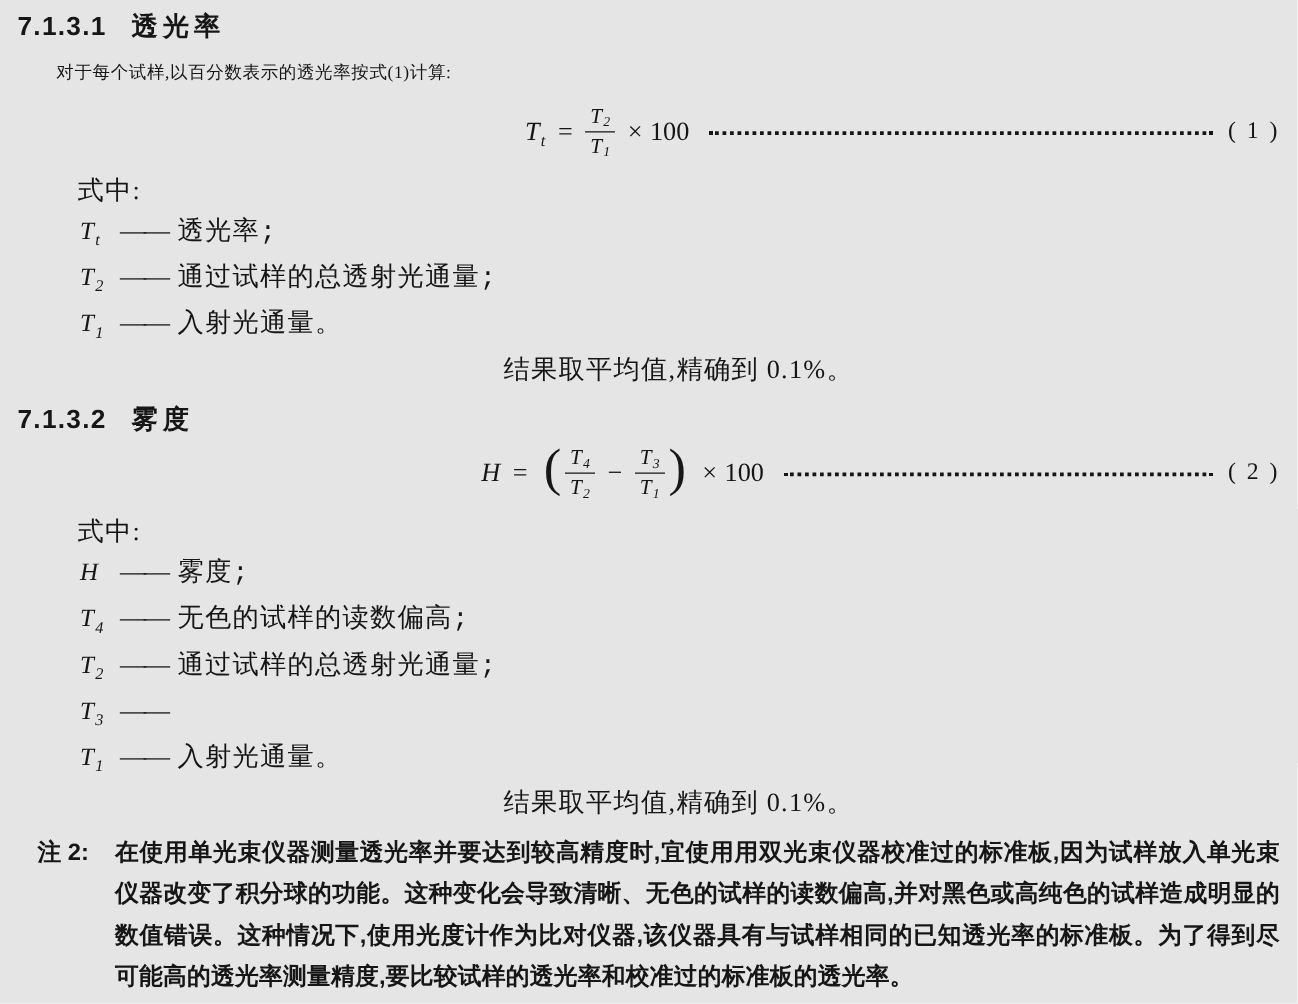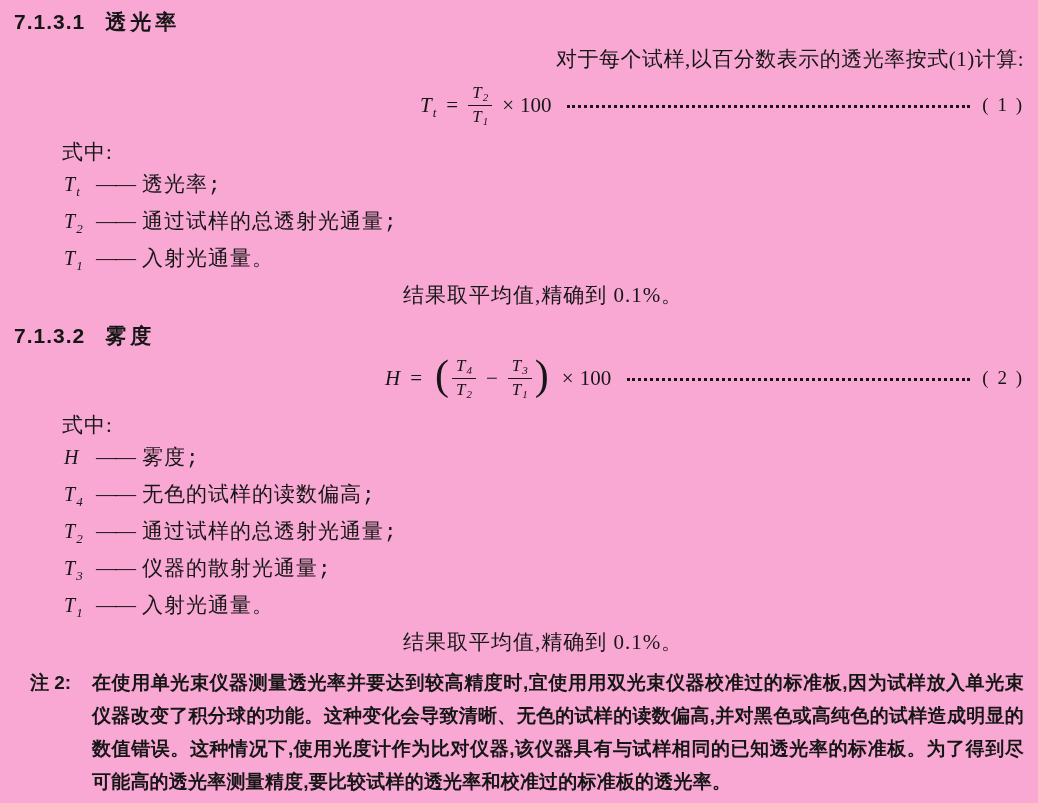--- a/index.html
+++ b/index.html
@@ -1,32 +1,32 @@
 <!DOCTYPE html>
 <html><head>
 <meta charset="utf-8">
 <style>
   html,body { margin:0; padding:0; background:#ffffff; }
   .page {
     position:relative;
     width:1038px; height:803px;
     box-sizing:border-box;
     padding:8px 14px 0 14px;
-    background:#f9a8d4;
+    background:#e5e5e5;
     color:#161616;
     font-family:"Liberation Serif","DejaVu Serif",serif;
     overflow:hidden;
   }
   .heading {
     font-family:"Liberation Sans","DejaVu Sans",sans-serif;
     font-weight:700; font-size:21px; line-height:27px;
   }
   .hnum { margin-right:20px; letter-spacing:1px; }
   .htitle { letter-spacing:4px; }
-  .intro { margin:7px 0 0 31px; font-size:21px; letter-spacing:0.5px; line-height:34px;text-align:right; }
+  .intro { margin:7px 0 0 31px; font-size:14px; letter-spacing:0.5px; line-height:34px; }
   .formula-row { display:flex; align-items:center; height:58px; }
   .formula { display:inline-flex; align-items:center; white-space:nowrap; font-size:21px; flex:none; }
   .f1 .formula { margin-left:406px; }
   .f2 .formula { margin-left:371px; }
   .var { font-style:italic; font-family:"Liberation Serif","DejaVu Serif",serif; }
   .vsub { font-style:italic; font-size:13px; position:relative; top:5px; margin-left:1px; }
   .op { margin:0 10px; }
   .frac { display:inline-flex; flex-direction:column; align-items:center; font-size:17px; line-height:1.18; }
   .frac .num { border-bottom:1.6px solid #161616; padding:0 4px 1px 4px; }
   .frac .den { padding-top:1px; }
@@ -143,21 +143,20 @@
         <span class="def-text">无色的试样的读数偏高;</span>
       </div>
       <div class="def-row">
         <span class="term"><span class="var">T</span><span class="vsub">2</span></span>
         <span class="dash">——</span>
         <span class="def-text">通过试样的总透射光通量;</span>
       </div>
       <div class="def-row">
         <span class="term"><span class="var">T</span><span class="vsub">3</span></span>
         <span class="dash">——</span>
-        <span class="def-text">仪器的散射光通量;</span>
       </div>
       <div class="def-row">
         <span class="term"><span class="var">T</span><span class="vsub">1</span></span>
         <span class="dash">——</span>
         <span class="def-text">入射光通量。</span>
       </div>
     </div>
 
     <p class="result">结果取平均值,精确到 0.1%。</p>
   </section>

